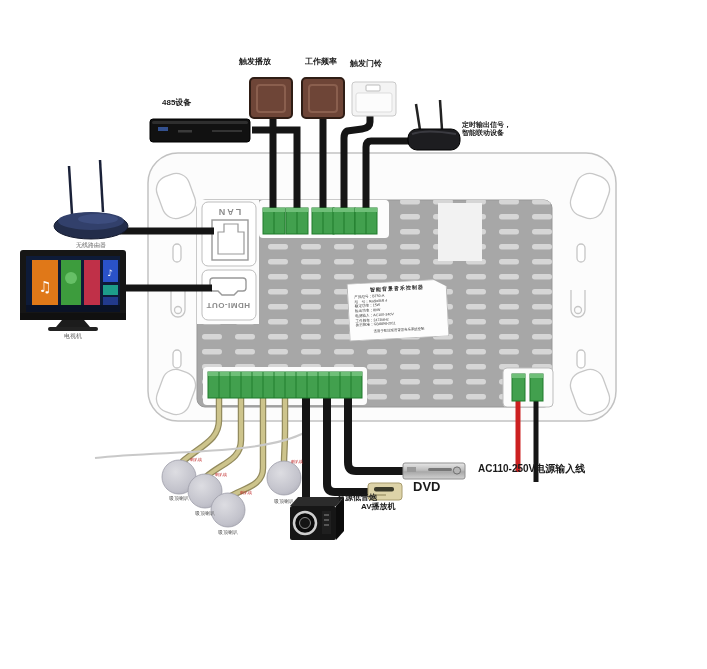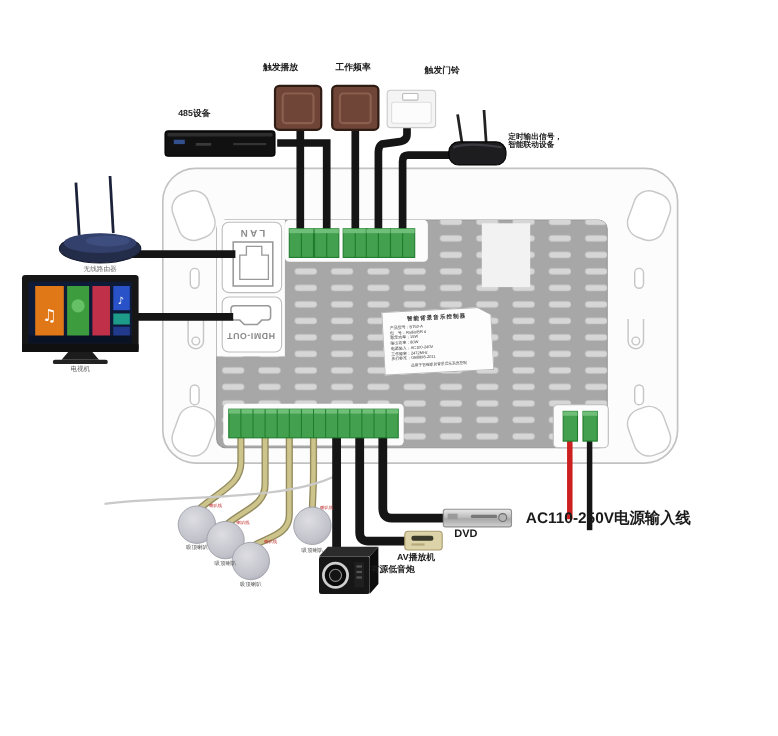--- a/index.html
+++ b/index.html
@@ -248,21 +248,21 @@
     <rect x="403" y="463" width="62" height="16" rx="2" fill="url(#silver)" stroke="#909090"></rect>
     <rect x="428" y="468" width="24" height="3" rx="1.5" fill="#777777"></rect>
     <circle cx="457" cy="470.5" r="3.6" fill="#b5b5b5" stroke="#6e6e6e"></circle>
     <rect x="407" y="467" width="9" height="5" fill="#9a9a9a"></rect>
   </g>
 </svg>
 
 <div class="lbl" style="left:162px;top:99px;text-align:right;">485设备</div>
 <div class="lbl" style="left:239px;top:58px;">触发播放</div>
 <div class="lbl" style="left:305px;top:58px;">工作频率</div>
-<div class="lbl" style="left:350px;top:60px;margin-left:36px;">触发门铃</div>
+<div class="lbl" style="left:350px;top:60px;">触发门铃</div>
 <div class="lbl" style="left:462px;top:121px;font-size:7px;">
   <div>定时输出信号，</div>
   <div>智能联动设备</div>
 </div>
 
 <div class="lbl port" style="left:204px;top:206px;width:50px;">LAN</div>
 <div class="lbl port2" style="left:200px;top:300px;width:56px;">HDMI-OUT</div>
 
 <div class="lbl small" style="left:58px;top:242px;width:66px;">无线路由器</div>
 <div class="lbl small" style="left:45px;top:333px;width:56px;">电视机</div>
@@ -270,24 +270,24 @@
 <div class="lbl tiny" style="left:159px;top:496px;width:40px;">吸顶喇叭</div>
 <div class="lbl tiny" style="left:185px;top:511px;width:40px;">吸顶喇叭</div>
 <div class="lbl tiny" style="left:208px;top:530px;width:40px;">吸顶喇叭</div>
 <div class="lbl tiny" style="left:264px;top:499px;width:40px;">吸顶喇叭</div>
 
 <div class="lbl wiretag" style="left:190px;top:458px;">喇叭线</div>
 <div class="lbl wiretag" style="left:215px;top:473px;">喇叭线</div>
 <div class="lbl wiretag" style="left:240px;top:491px;">喇叭线</div>
 <div class="lbl wiretag" style="left:291px;top:460px;">喇叭线</div>
 
-<div class="lbl" style="left:337px;top:514px;">有源低音炮</div>
+<div class="lbl" style="left:337px;top:494px;">有源低音炮</div>
 <div class="lbl" style="left:361px;top:503px;text-align:center;">AV播放机</div>
-<div class="lbl" style="left:413px;top:480px;font-size:10px;">DVD</div>
-<div class="lbl" style="left:478px;top:463px;font-size:14px;">AC110-250V电源输入线</div>
+<div class="lbl" style="left:413px;top:480px;font-size:13px;">DVD</div>
+<div class="lbl" style="left:478px;top:463px;font-size:10px;">AC110-250V电源输入线</div>
 
 <div id="nameplate">
   <div class="np-title">智能背景音乐控制器</div>
   <div class="np-line">产品型号：BT50-A</div>
   <div class="np-line">型　号：Radio/BR 4</div>
   <div class="np-line">额定功率：15W</div>
   <div class="np-line">输出功率：80W</div>
   <div class="np-line">电源输入：AC100-240V</div>
   <div class="np-line">工作频率：2472MHz</div>
   <div class="np-line">执行标准：GB8898-2011</div>

